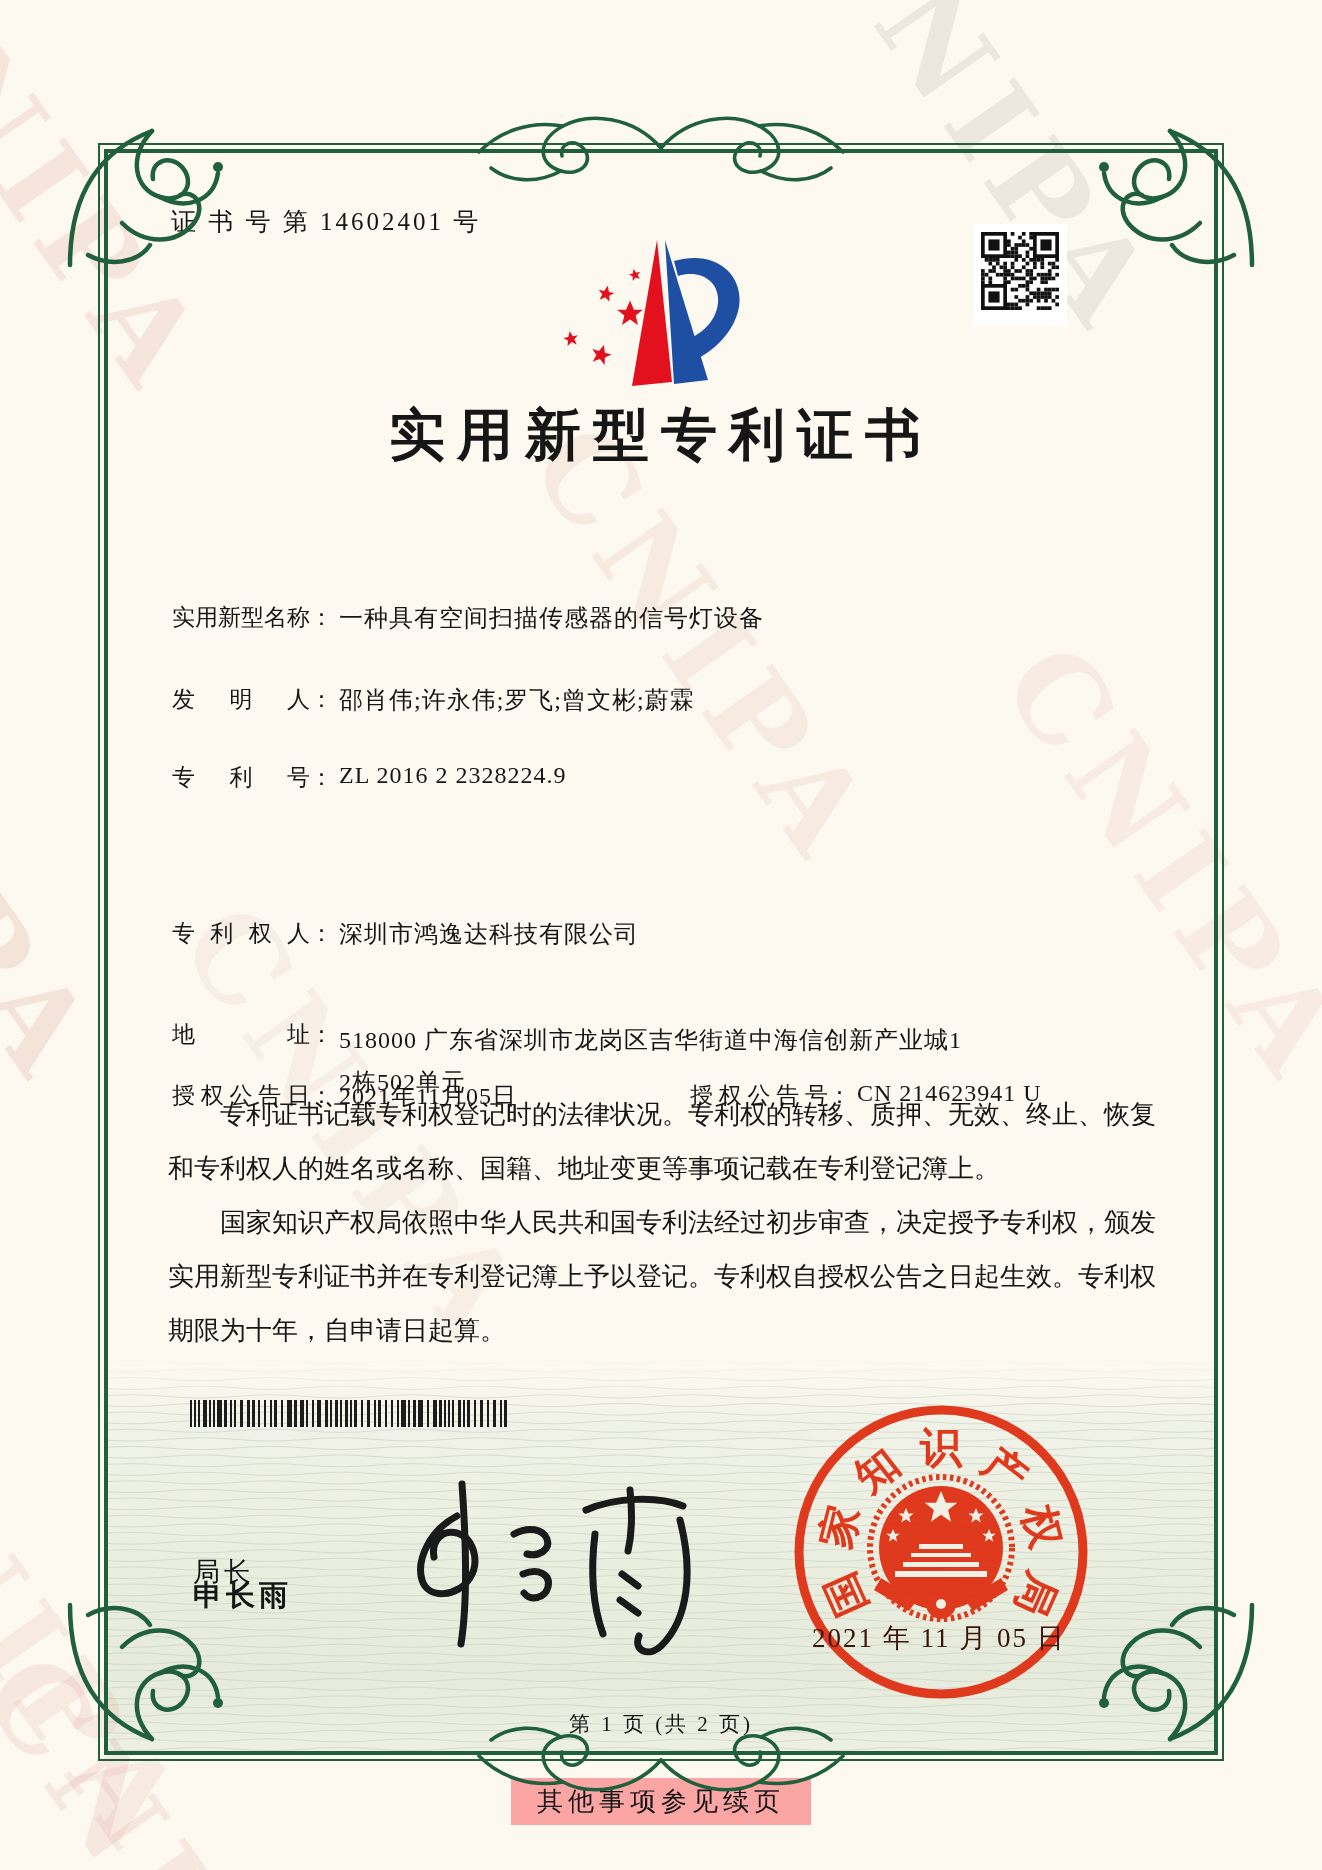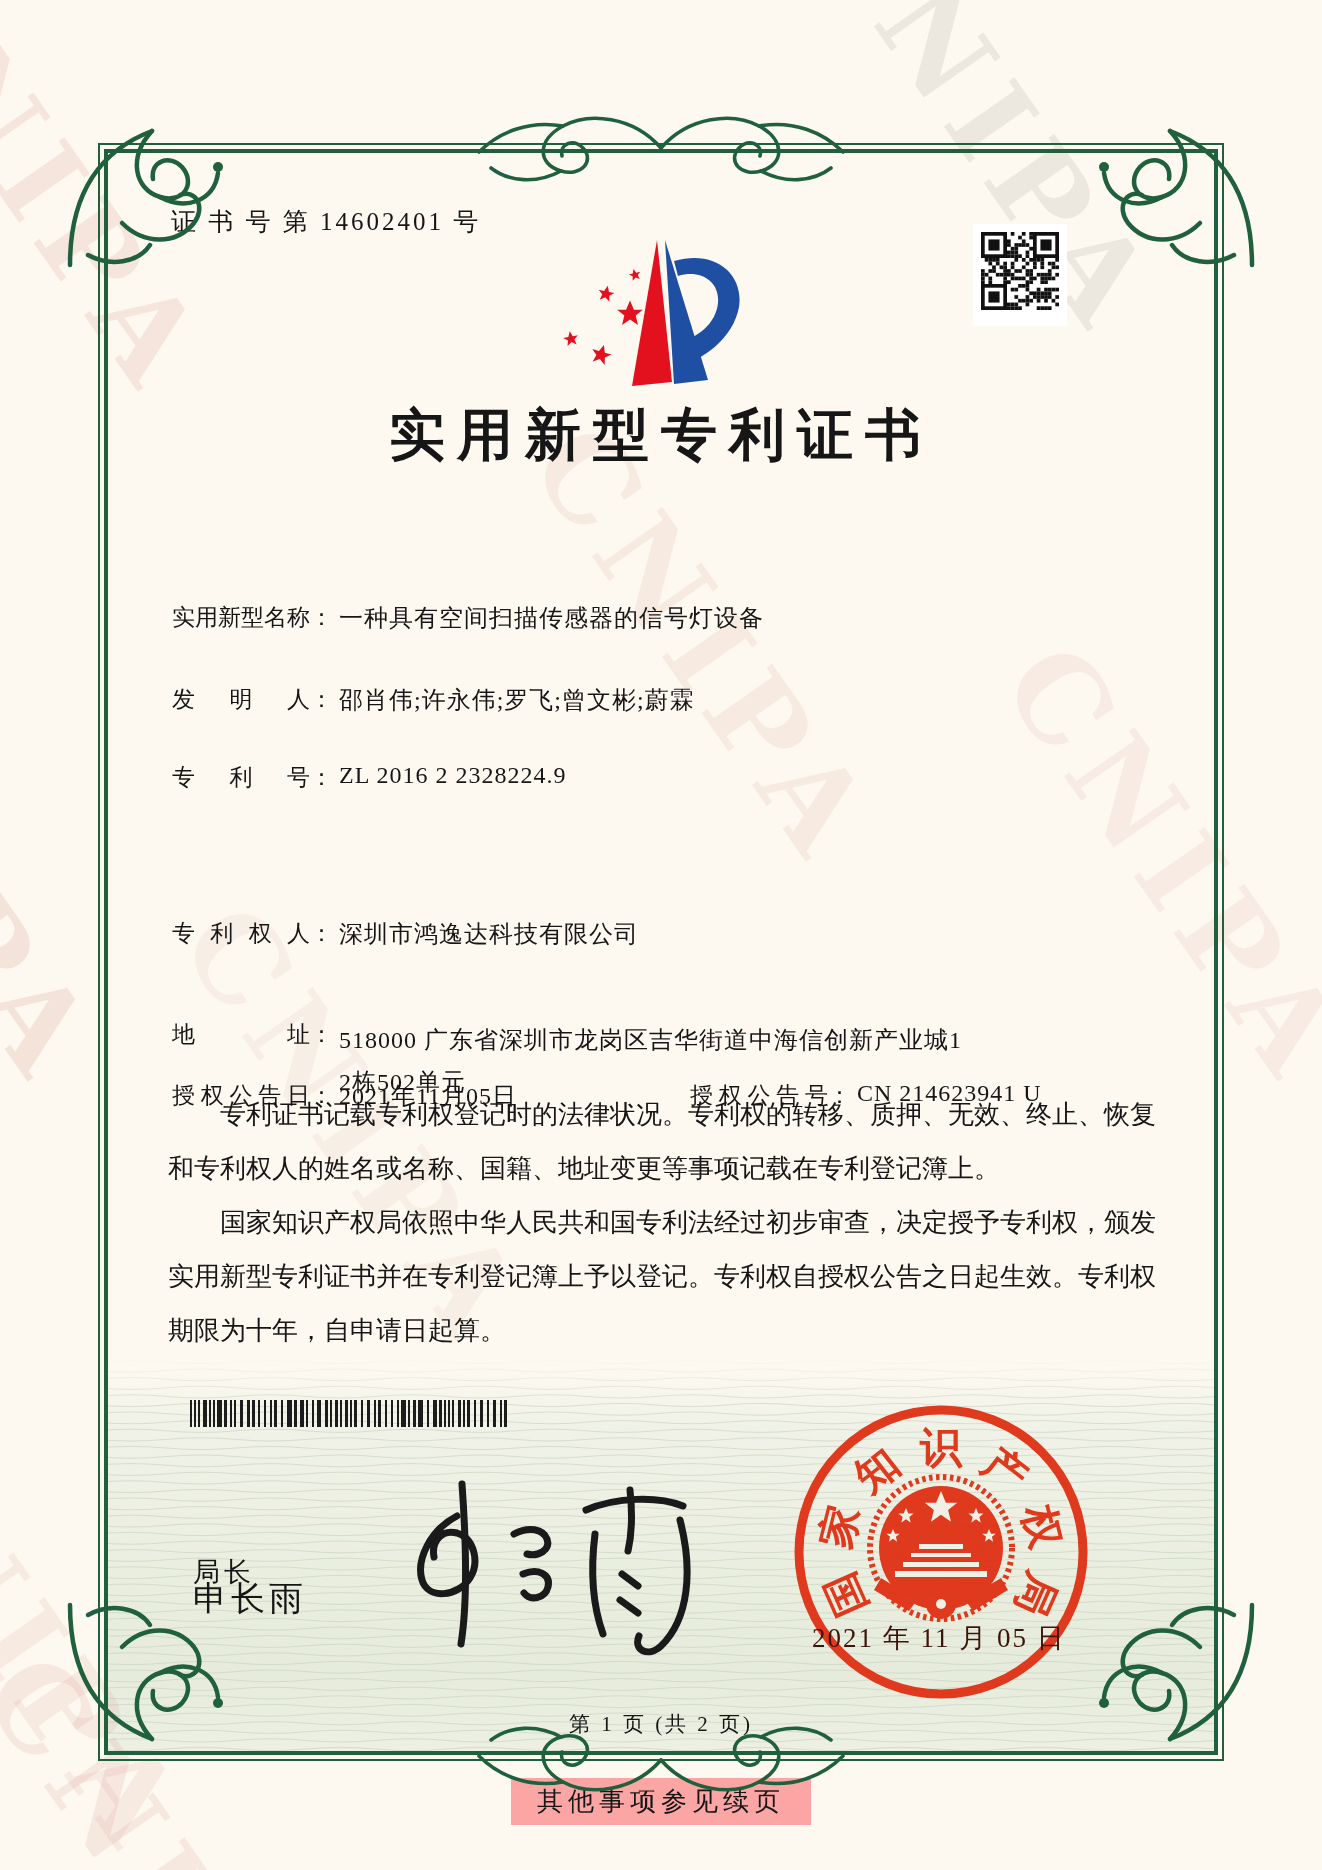--- a/index.html
+++ b/index.html
@@ -44,22 +44,22 @@
   
   .body-text{position:absolute;left:168px;top:1088px;width:988px;z-index:3;
     font-size:26px;line-height:54px;text-align:justify;}
   .body-text p{margin:0;text-indent:2em;}
   
   .barcode{position:absolute;left:190px;top:1400px;width:324px;height:27px;z-index:3;
     display:flex;align-items:stretch;}
   .barcode i{display:block;background:#1c1c1c;height:100%;}
   .director-title{position:absolute;left:193px;top:1520px;font-size:27px;z-index:3;
     font-family:"Liberation Sans","DejaVu Sans",sans-serif;letter-spacing:4px;margin-top:34px;}
-  .director-name{position:absolute;left:193px;top:1576px;font-size:34px;z-index:3;
-    font-family:"Liberation Sans","DejaVu Sans",sans-serif;letter-spacing:4px;}
+  .director-name{position:absolute;left:193px;top:1576px;font-size:29px;z-index:3;
+    font-family:"Liberation Sans","DejaVu Sans",sans-serif;letter-spacing:4px;font-weight:bold;}
   .signature{position:absolute;left:362px;top:1478px;z-index:5;}
   .seal{position:absolute;left:785px;top:1396px;z-index:5;opacity:.94;}
   .seal-date{position:absolute;left:812px;top:1620px;font-size:27px;letter-spacing:2px;
     color:#3c150a;z-index:5;white-space:nowrap;}
   .page-info{position:absolute;left:0;top:1710px;width:1322px;text-align:center;
     font-size:21px;letter-spacing:3px;z-index:3;}
   .cont-note{position:absolute;left:50%;transform:translateX(-50%);top:1778px;z-index:3;
     background:#fca5a5;padding:6px 26px;font-size:26px;letter-spacing:5px;white-space:nowrap;}
 </style>
 </head>

